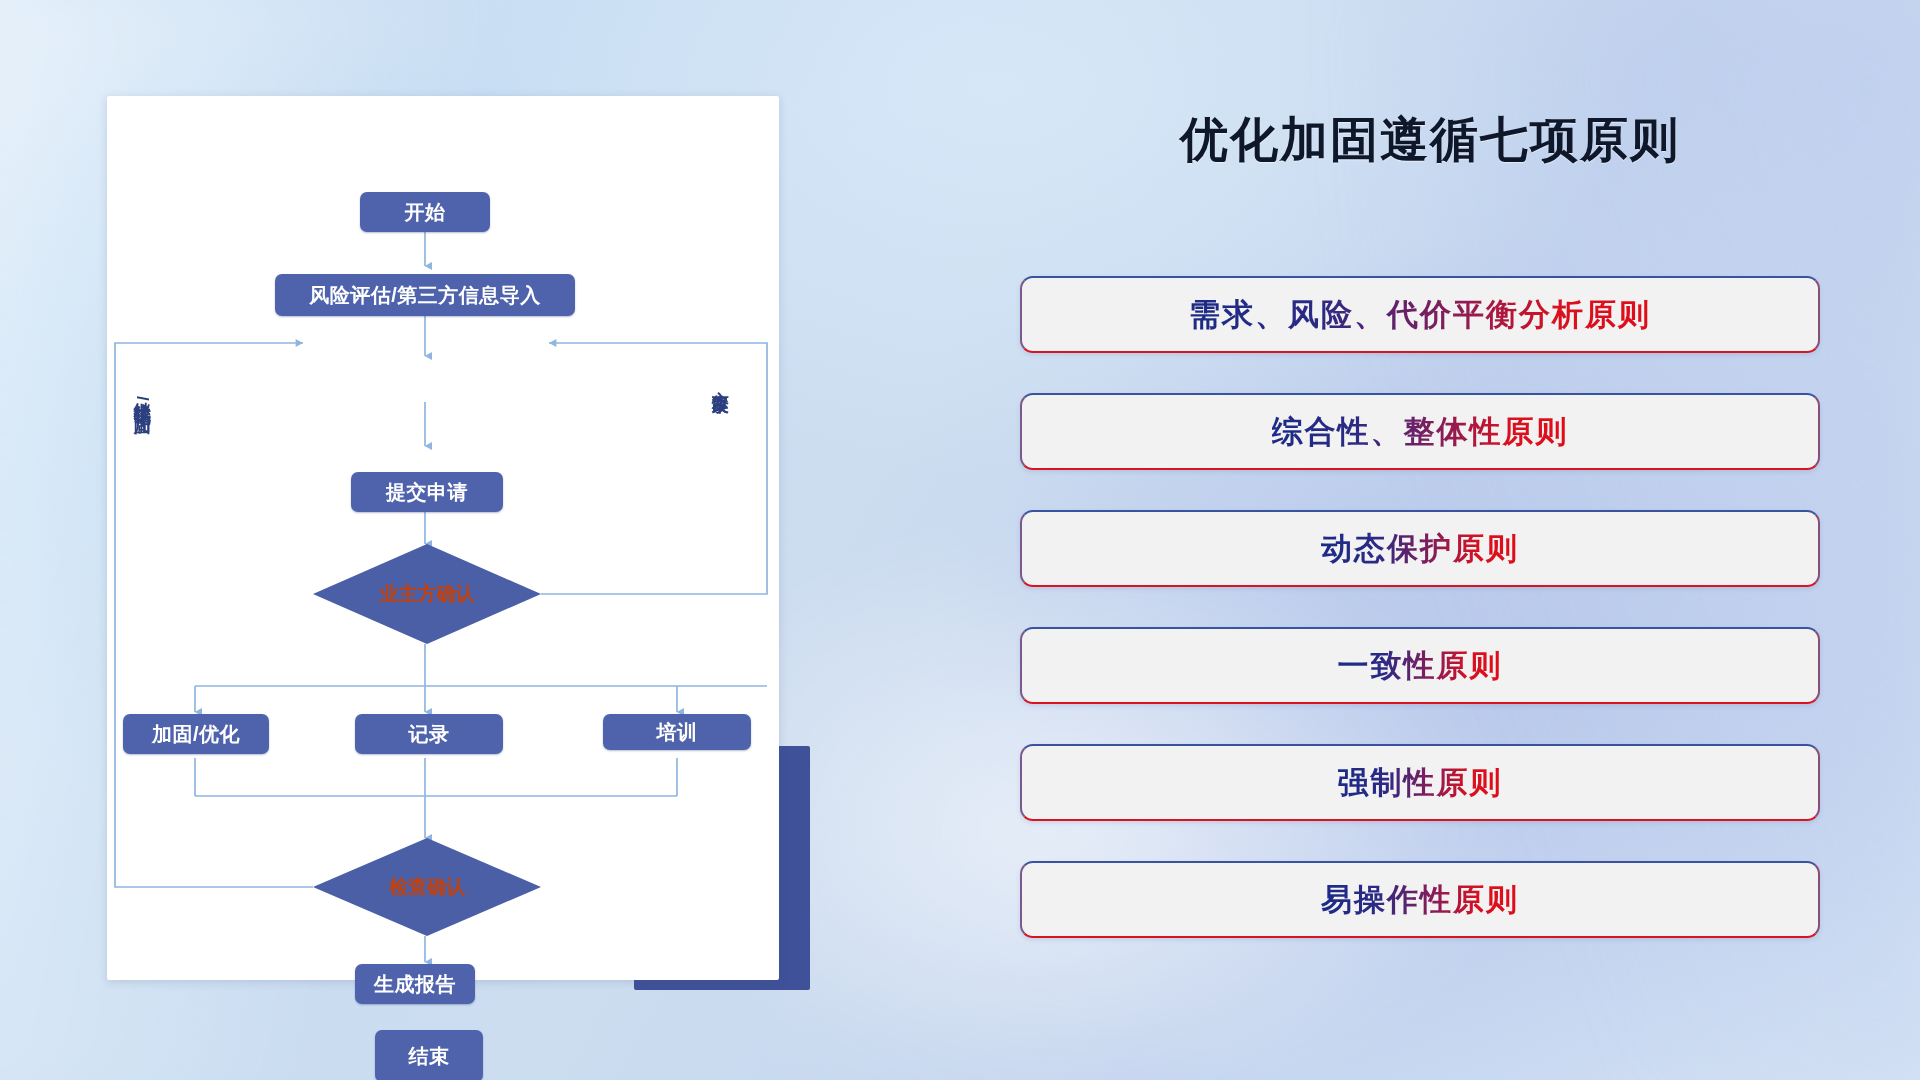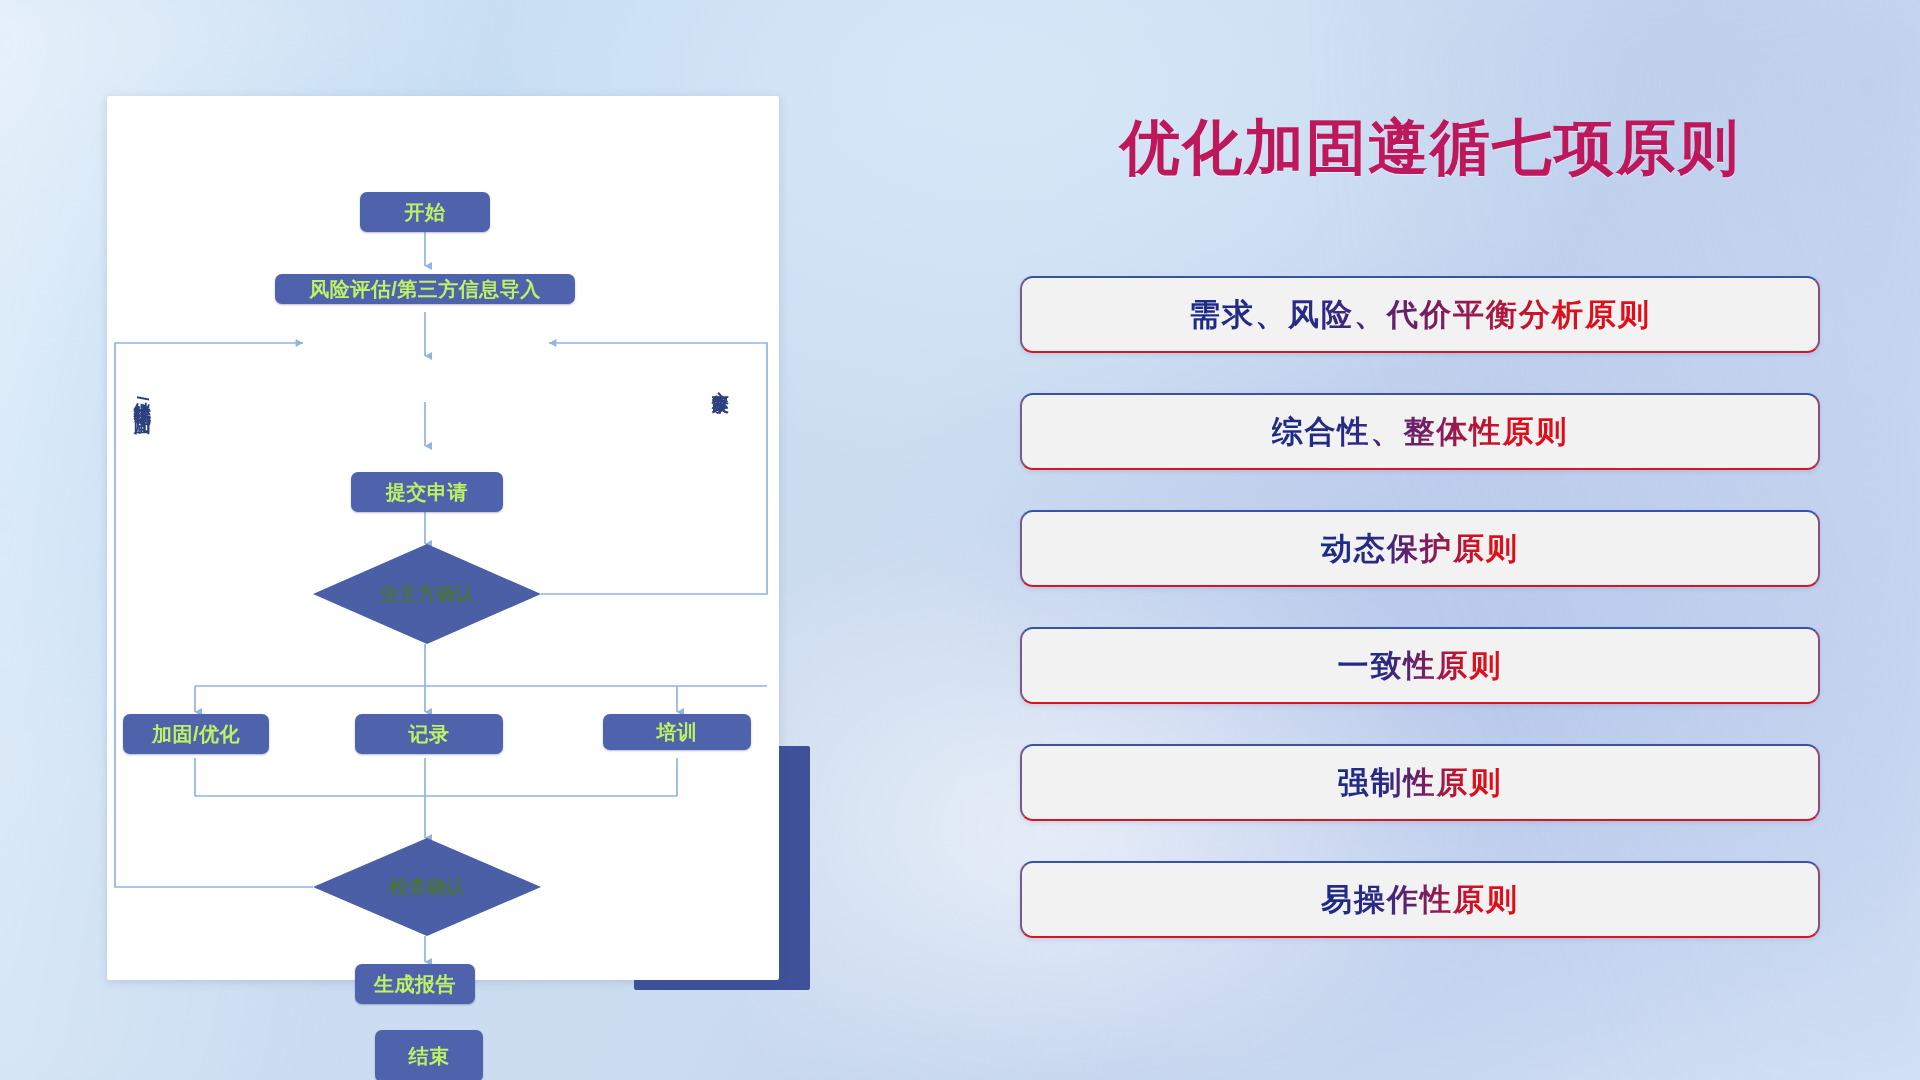--- a/index.html
+++ b/index.html
@@ -24,37 +24,37 @@
     background:linear-gradient(250deg,rgba(186,203,236,0.55),rgba(255,255,255,0) 72%);
     filter:blur(38px);pointer-events:none;}
 
   
   .accent-block{position:absolute;left:634px;top:746px;width:176px;height:244px;
     background:#3f5199;border-radius:2px;}
   .chart-card{position:absolute;left:107px;top:96px;width:672px;height:884px;
     background:#ffffff;border-radius:2px;
     box-shadow:0 2px 10px rgba(60,80,130,0.18);}
   .flow{position:absolute;left:0;top:0;width:672px;height:884px;}
-  .node{position:absolute;box-sizing:border-box;background:#4f63ac;color:#bef264;
+  .node{position:absolute;box-sizing:border-box;background:#4f63ac;color:#ffffff;
     border-radius:7px;display:flex;align-items:center;justify-content:center;
     font-weight:bold;letter-spacing:.5px;text-align:center;line-height:1.1;
     box-shadow:0 1px 2px rgba(50,65,120,.35);}
   .diamond{position:absolute;display:flex;align-items:center;justify-content:center;
-    color:#4d7c0f;font-weight:normal;}
+    color:#c2410c;font-weight:bold;}
   .diamond > span{position:relative;z-index:2;}
   .diamond:before{content:"";position:absolute;inset:0;background:#4a5fa6;
     clip-path:polygon(50% 0,100% 50%,50% 100%,0 50%);}
   .vlabel{position:absolute;color:#2c3f7e;font-weight:bold;font-size:17px;
     writing-mode:vertical-rl;letter-spacing:2px;line-height:1.05;}
   svg.edges{position:absolute;left:0;top:0;width:672px;height:884px;overflow:visible;}
 
   
   .right-pane{position:absolute;left:1020px;top:0;width:880px;height:1080px;}
   .rtitle{position:absolute;left:0;top:108px;width:820px;text-align:center;
-    font-size:60px;font-weight:bold;color:#be185d;letter-spacing:2px;
+    font-size:48px;font-weight:bold;color:#0f172a;letter-spacing:2px;
     text-shadow:0 1px 1px rgba(255,255,255,0.55);}
   .cards{position:absolute;left:0;top:236px;width:800px;}
   .pcard{position:relative;box-sizing:border-box;height:77px;margin-bottom:33px;
     background:#f2f2f2;border-radius:13px;
     border-top:2.5px solid #39539e;border-left:2.5px solid #7a5a8e;
     border-right:2.5px solid #8a4d74;border-bottom:2.5px solid #d81422;
     display:flex;align-items:center;justify-content:center;
     box-shadow:0 2px 4px rgba(80,100,150,0.16);margin-top:40px;}
   .pcard .ptext{font-size:31px;font-weight:bold;letter-spacing:2px;
     background:linear-gradient(90deg,#1b2b86 0%,#2b2a85 28%,#8b1c56 58%,#d9111f 80%,#e00c18 100%);
@@ -126,21 +126,21 @@
       <g stroke="#8fb5e0" stroke-width="1.7" fill="none">
         <path d="M434,498 L660,498 L660,247 L442,247" marker-end="url(#ahl)"></path>
       </g>
     </svg>
 
     <div class="vlabel" style="left:26px;top:292px;">继续优化/加固</div>
     <div class="vlabel" style="left:604px;top:282px;">方案修改</div>
 
     <div class="node" style="left:253px;top:96px;width:130px;height:40px;font-size:20px;">开始</div>
 
-    <div class="node" style="left:168px;top:178px;width:300px;height:30px;font-size:20px;">风险评估/第三方信息导入</div>
+    <div class="node" style="left:168px;top:178px;width:300px;height:42px;font-size:20px;">风险评估/第三方信息导入</div>
 
 
     <div class="node" style="left:244px;top:376px;width:152px;height:40px;font-size:20px;">提交申请</div>
 
     <div class="diamond" style="left:206px;top:448px;width:228px;height:100px;font-size:19px;">
       <span>业主方确认</span>
     </div>
 
     <div class="node" style="left:16px;top:618px;width:146px;height:40px;font-size:20px;">加固/优化</div>
 

